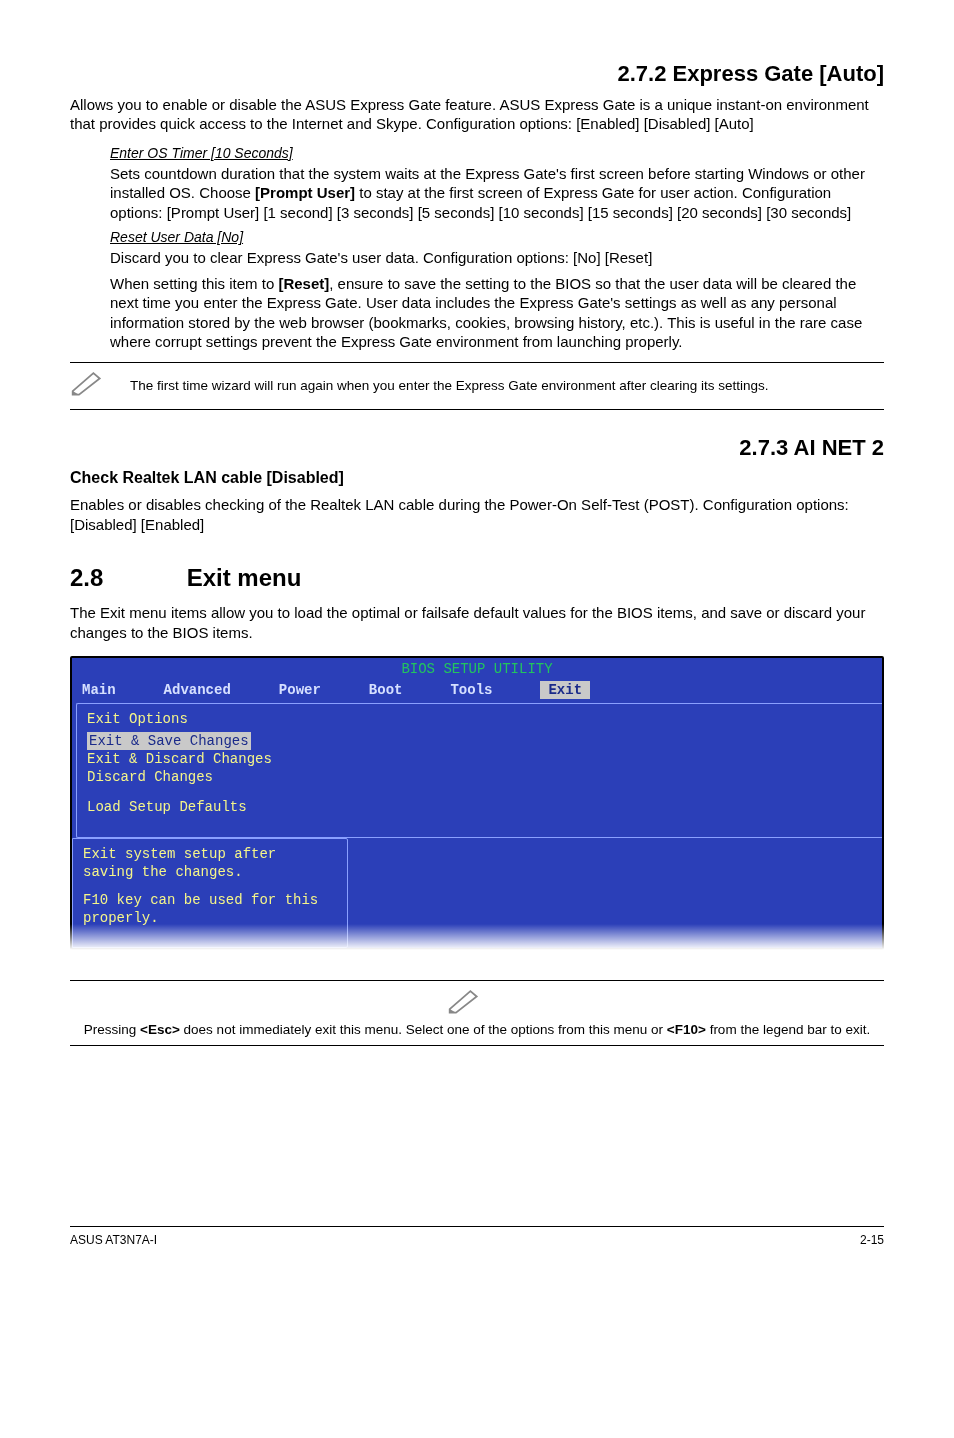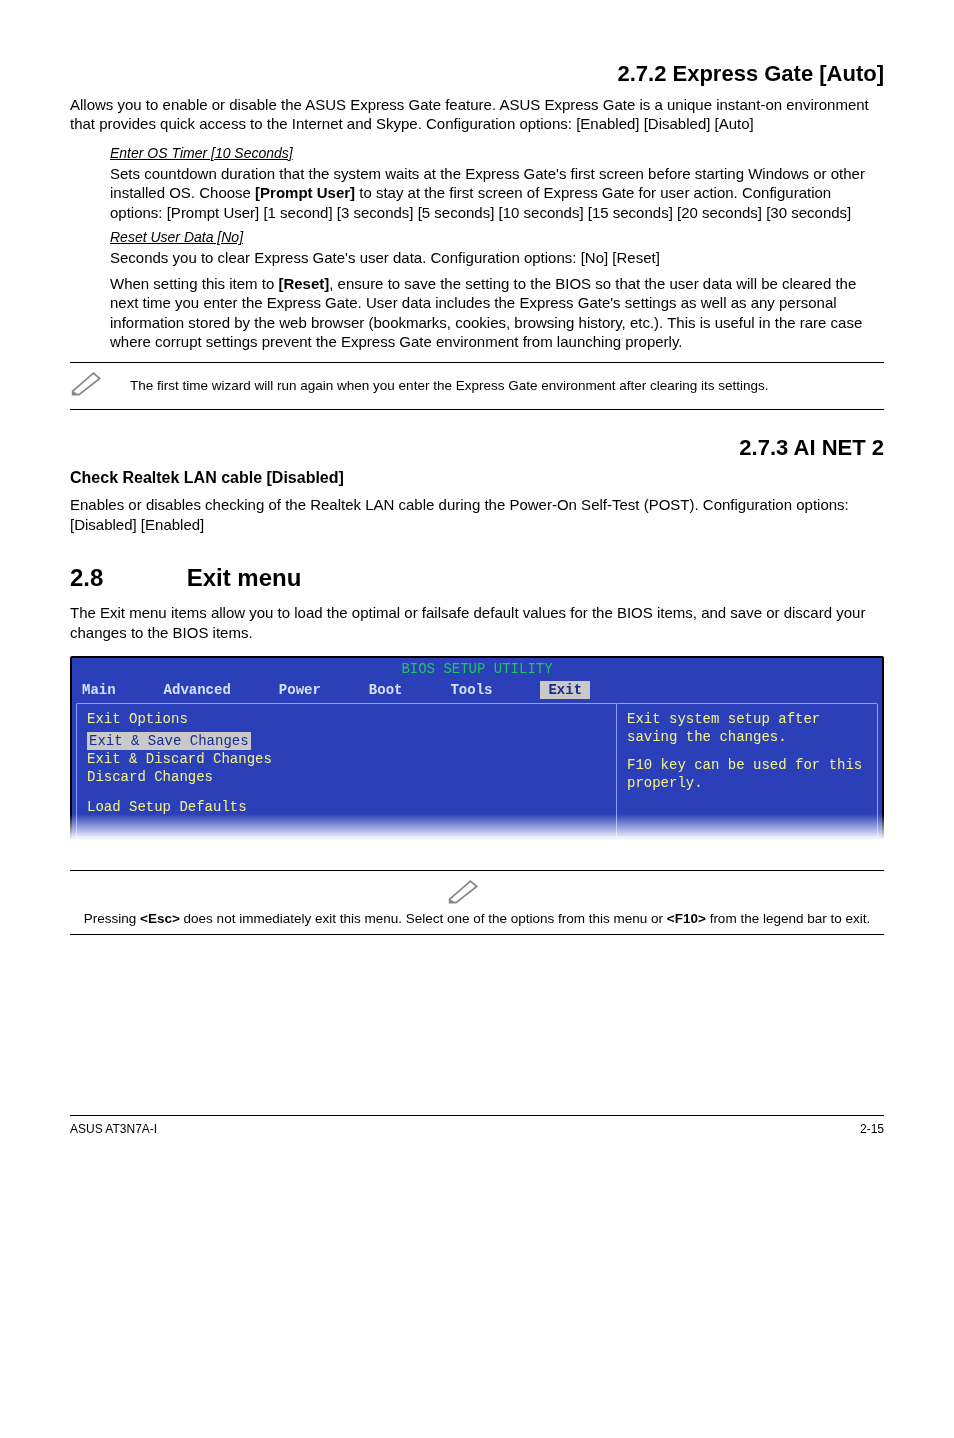--- a/index.html
+++ b/index.html
@@ -87,34 +87,35 @@
     font-weight: bold;
   }
   .bios-tabs span { margin-right: 48px; }
   .bios-tabs .active {
     background: #c9c9c9;
     color: #1a2a8a;
     padding: 0 8px;
   }
   .bios-body {
     display: flex;
+    flex-direction: column;
   }
   .bios-left {
     flex: 1;
     border: 1px solid #8aa0ff;
     border-right: none;
     margin: 0 0 0 4px;
     padding: 6px 10px 20px 10px;
     border-radius: 2px 0 0 2px;
   }
   .bios-right {
     width: 240px;
     border: 1px solid #8aa0ff;
     margin: 0 4px 0 0;
-    padding: 6px 10px 20px 10px;
+    padding: 6px 24px 20px 10px;
     color: #f5f58a;
     border-radius: 0 2px 2px 0;
   }
   .opt-head { color: #f5f58a; margin-bottom: 4px; }
   .opt-sel { background: #c9c9c9; color: #1a2a8a; display: inline-block; padding: 0 2px; }
   .opt { color: #f5f58a; }
   .bios-fade {
     position: absolute;
     left: -2px; right: -2px; bottom: -2px;
     height: 26px;
@@ -138,21 +139,21 @@
 </h2>
 <p class="body">Allows you to enable or disable the ASUS Express Gate feature. ASUS Express Gate is a unique instant-on environment that provides quick access to the Internet and Skype. Configuration options: [Enabled] [Disabled] [Auto]</p>
 
 <div class="indent">
   <p class="subhead">Enter OS Timer [10 Seconds]</p>
   <p class="subbody">
     <span>Sets countdown duration that the system waits at the Express Gate's first screen before starting Windows or other installed OS. Choose </span><b>[Prompt User]</b><span> to stay at the first screen of Express Gate for user action. Configuration options: [Prompt User] [1 second] [3 seconds] [5 seconds] [10 seconds] [15 seconds] [20 seconds] [30 seconds]</span>
   </p>
 
   <p class="subhead">Reset User Data [No]</p>
-  <p class="subbody">Seconds you to clear Express Gate's user data. Configuration options: [No] [Reset]</p>
+  <p class="subbody">Discard you to clear Express Gate's user data. Configuration options: [No] [Reset]</p>
   <p class="subbody">
     <span>When setting this item to </span><b>[Reset]</b><span>, ensure to save the setting to the BIOS so that the user data will be cleared the next time you enter the Express Gate. User data includes the Express Gate's settings as well as any personal information stored by the web browser (bookmarks, cookies, browsing history, etc.). This is useful in the rare case where corrupt settings prevent the Express Gate environment from launching properly.</span>
   </p>
 </div>
 
 <div class="note-row">
   <div class="note-icon">
     <svg viewBox="0 0 40 30">
         <path d="M3 24 L26 4 L33 10 L10 28 L3 28 Z" fill="none" stroke="#888" stroke-width="2"></path>
         <path d="M3 24 L10 28 L3 28 Z" fill="#888"></path>

